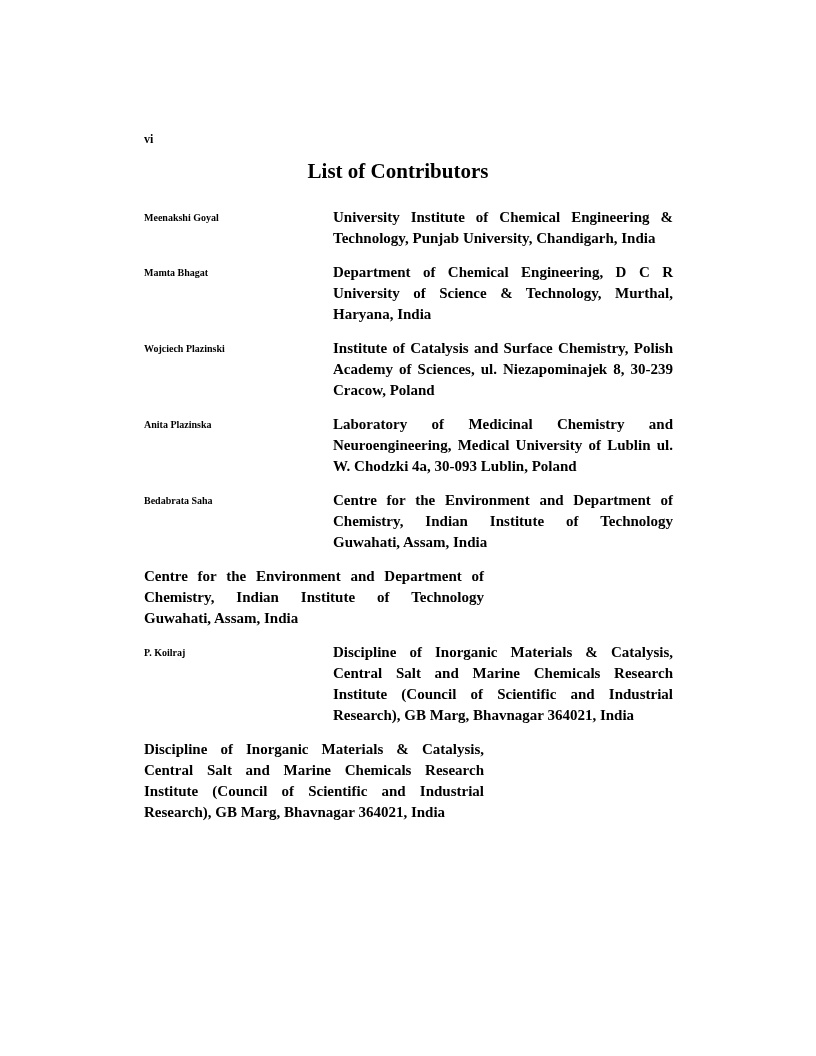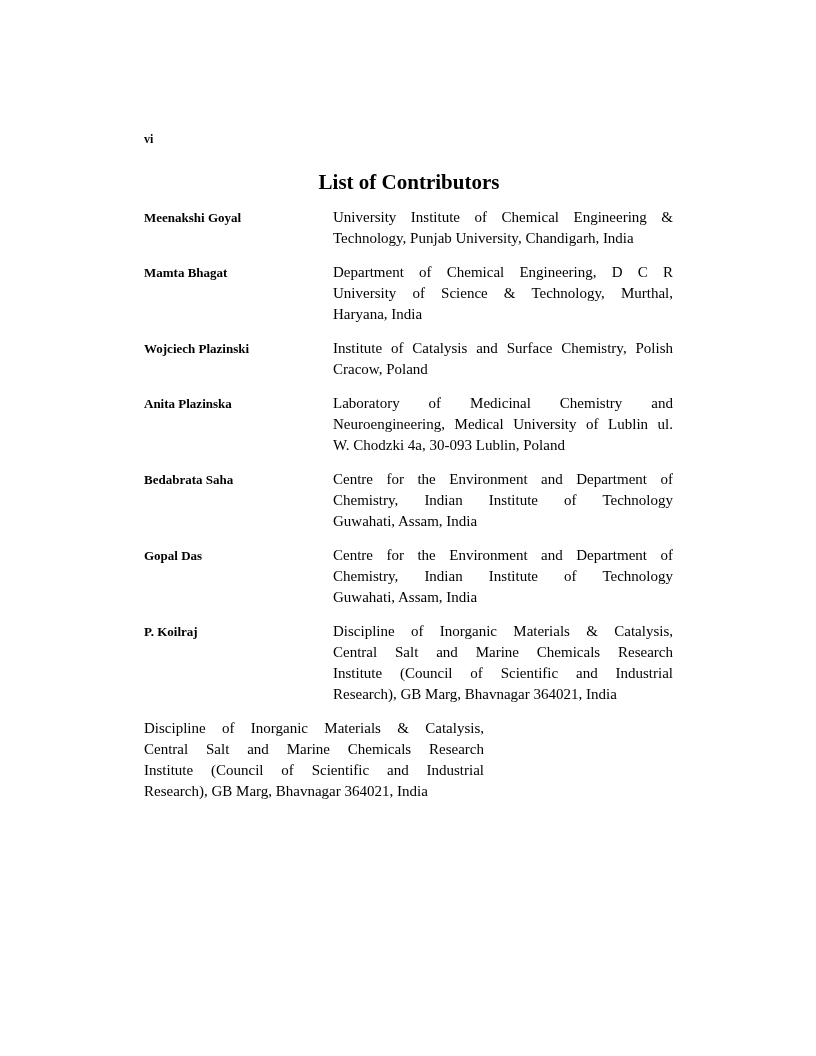--- a/index.html
+++ b/index.html
@@ -23,53 +23,54 @@
       font-weight: bold;
     }
     .page-title {
       position: absolute;
       left: 0;
       width: 796px;
       top: 159px;
       text-align: center;
       font-size: 21px;
       font-weight: bold;
-      margin: 11px;
+      margin: 0;
     }
     .contributors {
       position: absolute;
       left: 144px;
       top: 207px;
       width: 529px;
     }
     .entry {
       display: flex;
       flex-direction: row;
       align-items: flex-start;
       margin-bottom: 13px;
     }
     .name {
       width: 189px;
       flex: 0 0 189px;
-      font-size: 13px;
+      font-size: 10px;
       font-weight: bold;
       line-height: 21px;
     }
     .affiliation {
       width: 340px;
       flex: 0 0 340px;
       font-size: 15px;
       line-height: 21px;
     }
     .aff-line {
       display: block;
       text-align: justify;
       text-align-last: justify;
       white-space: nowrap;
       height: 21px;
+      font-weight: bold;
     }
     .aff-line.last {
       text-align-last: left;
     }
   </style>
 </head>
 <body>
 
 <div class="page-number">vi</div>
 
@@ -88,41 +89,41 @@
       <div class="affiliation">
         <span class="aff-line">Department of Chemical Engineering, D C R</span>
         <span class="aff-line">University of Science &amp; Technology, Murthal,</span>
         <span class="aff-line last">Haryana, India</span>
       </div>
     </div>
     <div class="entry">
       <div class="name">Wojciech Plazinski</div>
       <div class="affiliation">
         <span class="aff-line">Institute of Catalysis and Surface Chemistry, Polish</span>
+        <span class="aff-line">Academy of Sciences, ul. Niezapominajek 8, 30-239</span>
         <span class="aff-line last">Cracow, Poland</span>
       </div>
     </div>
     <div class="entry">
       <div class="name">Anita Plazinska</div>
       <div class="affiliation">
         <span class="aff-line">Laboratory of Medicinal Chemistry and</span>
         <span class="aff-line">Neuroengineering, Medical University of Lublin ul.</span>
         <span class="aff-line last">W. Chodzki 4a, 30-093 Lublin, Poland</span>
       </div>
     </div>
     <div class="entry">
       <div class="name">Bedabrata Saha</div>
       <div class="affiliation">
         <span class="aff-line">Centre for the Environment and Department of</span>
         <span class="aff-line">Chemistry, Indian Institute of Technology</span>
         <span class="aff-line last">Guwahati, Assam, India</span>
       </div>
     </div>
     <div class="entry">
-      <div class="name">Gopal Das</div>
       <div class="affiliation">
         <span class="aff-line">Centre for the Environment and Department of</span>
         <span class="aff-line">Chemistry, Indian Institute of Technology</span>
         <span class="aff-line last">Guwahati, Assam, India</span>
       </div>
     </div>
     <div class="entry">
       <div class="name">P. Koilraj</div>
       <div class="affiliation">
         <span class="aff-line">Discipline of Inorganic Materials &amp; Catalysis,</span>

